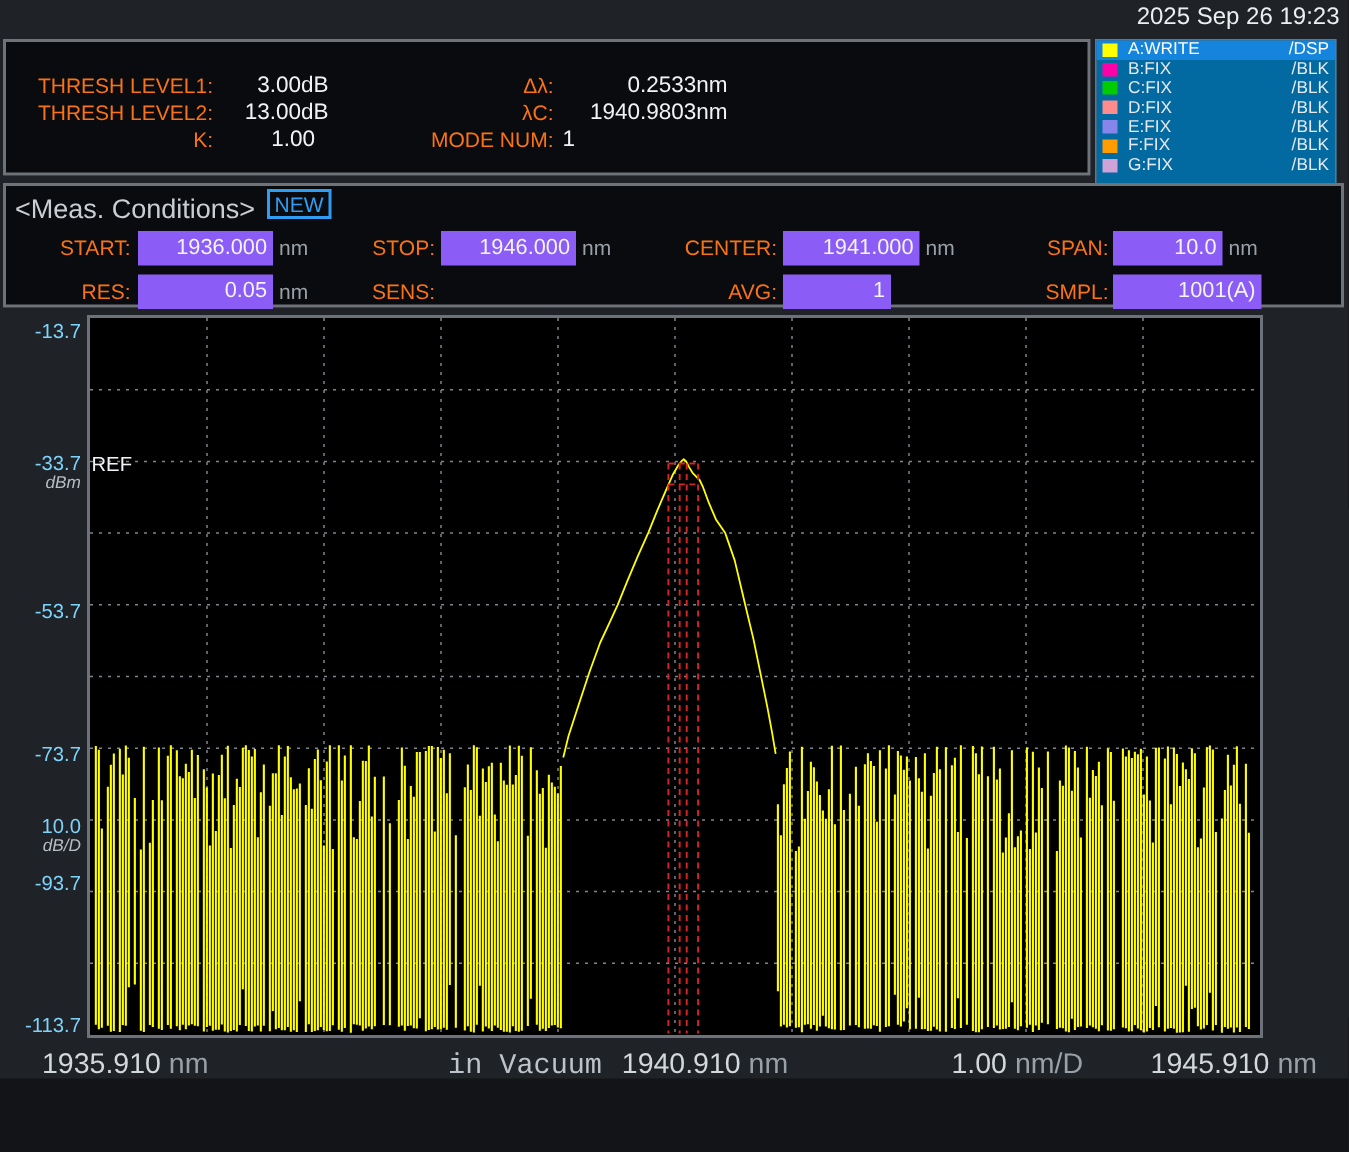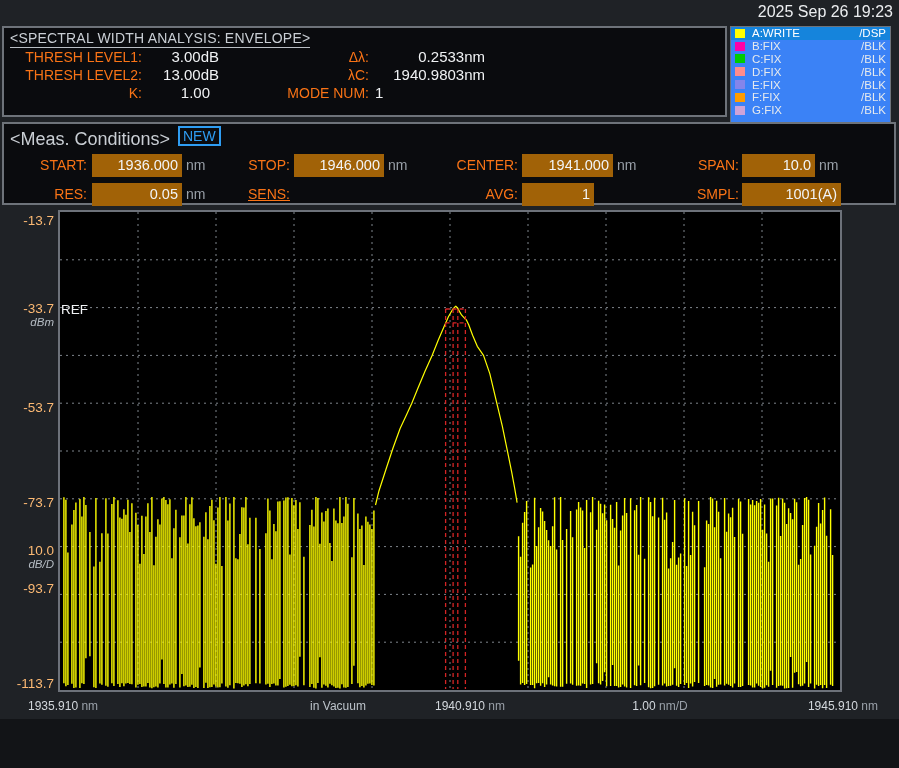--- a/index.html
+++ b/index.html
@@ -11,56 +11,55 @@
   .datetime{position:absolute;right:6px;top:3px;font-size:16px;color:#eceef0;white-space:pre;}
   
   .panel{position:absolute;background:#0a0b0e;border:2px solid #6e737a;box-sizing:border-box;}
   .analysis{left:2px;top:26px;width:725px;height:91px;}
   .an-header{position:absolute;left:6px;top:2px;font-size:14px;color:#c9ced4;
              border-bottom:1px solid #b9bec4;padding-bottom:1px;letter-spacing:.2px;white-space:pre;}
   .t{position:absolute;font-size:14px;white-space:pre;}
   .lbl{color:#f97316;text-align:right;}
   .val{color:#f0f2f4;text-align:right;font-size:15px;}
   
-  .legend{position:absolute;left:730px;top:26px;width:161px;height:109px;background:#3b82f6;
+  .legend{position:absolute;left:730px;top:26px;width:161px;height:109px;background:#0369a1;
           border:1px solid #6e737a;box-sizing:border-box;}
   .legend-row{display:flex;align-items:center;height:12.8px;padding:0 4px;font-size:11.5px;color:#e6eaee;}
   .legend-row.active{background:var(--accent,#1173d4);color:#fff;}
   .swatch{width:10px;height:9px;margin-right:7px;flex:none;}
   .tname{flex:1;white-space:pre;}
   .tmode{white-space:pre;}
   
   .meas{left:2px;top:122px;width:894px;height:83px;}
   .meas-header{position:absolute;left:6px;top:5px;font-size:18px;color:#c9ced4;white-space:pre;}
   .new-badge{position:absolute;left:142px;top:2px;min-width:34px;height:20px;box-sizing:border-box;
              border:2px solid var(--badge,#2f9df2);color:var(--badge,#2f9df2);font-size:14px;
              text-align:center;line-height:16px;padding:0 3px;margin-left:32px;}
-  .field-box{position:absolute;height:23px;box-sizing:border-box;background:#a16207;color:#f2f4f6;
+  .field-box{position:absolute;height:23px;box-sizing:border-box;background:#8b5cf6;color:#f2f4f6;
              font-size:14.5px;line-height:21px;text-align:right;padding:1px 4px 0 2px;white-space:pre;}
   .field-box.left{text-align:left;}
   .unit{position:absolute;font-size:14px;color:#99a0a8;white-space:pre;}
   
-  .ylab{position:absolute;left:4px;width:50px;text-align:right;font-size:13.5px;line-height:13px;color:#fdba74;white-space:pre;}
+  .ylab{position:absolute;left:4px;width:50px;text-align:right;font-size:13.5px;line-height:13px;color:#7dd3fc;white-space:pre;}
   .yunit{position:absolute;left:4px;width:50px;text-align:right;font-size:11.5px;color:#b6bdc4;white-space:pre;font-style:italic;}
   .ref{position:absolute;left:61px;top:302px;font-size:13.5px;color:#f0f2f4;white-space:pre;}
-  .xlab{position:absolute;top:699px;font-size:12px;color:#d3d8dd;white-space:pre;}
+  .xlab{position:absolute;top:699px;font-size:19px;color:#d3d8dd;white-space:pre;}
   .xlab .u{color:#99a0a8;}
   .xmid{color:#bcc3ca;text-align:center;}
   
   .bottombar{position:absolute;left:0;top:719px;width:899px;height:49px;background:#121417;}
 </style>
 </head>
 <body>
 
 <div class="screen">
 
   <div class="datetime">2025 Sep 26 19:23</div>
 
   <div class="panel analysis">
-    <span class="an-header">&lt;SPECTRAL WIDTH ANALYSIS: ENVELOPE&gt;</span>
     <div class="t lbl" style="left:20px;top:21px;width:118px;">THRESH LEVEL1:</div>
     <div class="t val" style="left:145px;top:20px;width:70px;">3.00dB</div>
     <div class="t lbl" style="left:300px;top:21px;width:65px;">Δλ:</div>
     <div class="t val" style="left:366px;top:20px;width:115px;">0.2533nm</div>
     <div class="t lbl" style="left:20px;top:39px;width:118px;">THRESH LEVEL2:</div>
     <div class="t val" style="left:145px;top:38px;width:70px;">13.00dB</div>
     <div class="t lbl" style="left:300px;top:39px;width:65px;">λC:</div>
     <div class="t val" style="left:366px;top:38px;width:115px;">1940.9803nm</div>
     <div class="t lbl" style="left:20px;top:57px;width:118px;">K:</div>
     <div class="t val" style="left:145px;top:56px;width:61px;">1.00</div>
@@ -123,21 +122,21 @@
     <div class="unit" style="left:613px;top:33px;">nm</div>
 
     <div class="t lbl" style="left:660px;top:33px;width:75px;">SPAN:</div>
     <div class="field-box" style="left:738px;top:30px;width:73px;">10.0</div>
     <div class="unit" style="left:815px;top:33px;">nm</div>
 
     <div class="t lbl" style="left:18px;top:62px;width:65px;">RES:</div>
     <div class="field-box" style="left:88px;top:59px;width:90px;">0.05</div>
     <div class="unit" style="left:182px;top:62px;">nm</div>
 
-    <div class="t lbl" style="left:218px;top:62px;width:68px;text-decoration:underline;">SENS:</div>
+    <div class="t lbl" style="left:218px;top:62px;width:68px;">SENS:</div>
 
     <div class="t lbl" style="left:438px;top:62px;width:76px;">AVG:</div>
     <div class="field-box" style="left:518px;top:59px;width:72px;">1</div>
 
     <div class="t lbl" style="left:660px;top:62px;width:75px;">SMPL:</div>
     <div class="field-box" style="left:738px;top:59px;width:99px;">1001(A)</div>
   </div>
 
   <svg id="plot" class="abs" style="left:0;top:205px;" width="899" height="514">
       <rect x="59" y="6" width="782" height="480" fill="#000"></rect>
@@ -153,23 +152,23 @@
   <div class="yunit" style="top:316px;">dBm</div>
   <div class="ylab" style="top:401px;">-53.7</div>
   <div class="ylab" style="top:496px;">-73.7</div>
   <div class="ylab" style="top:544px;">10.0</div>
   <div class="yunit" style="top:558px;">dB/D</div>
   <div class="ylab" style="top:582px;">-93.7</div>
   <div class="ylab" style="top:677px;">-113.7</div>
   <div class="ref">REF</div>
 
   <div class="xlab" style="left:28px;"><span>1935.910</span><span class="u"> <span>nm</span></span></div>
-  <div class="xlab xmid" style="left:268px;width:140px;">in Vacuum</div>
+  <div class="xlab xmid" style="left:280px;width:140px;font-family:Liberation Mono, monospace;">in Vacuum</div>
   <div class="xlab" style="left:398px;width:144px;text-align:center;"><span>1940.910</span><span class="u"> <span>nm</span></span></div>
-  <div class="xlab" style="left:598px;width:124px;text-align:center;"><span>1.00</span><span class="u"> <span>nm/D</span></span></div>
+  <div class="xlab" style="left:598px;width:124px;text-align:right;"><span>1.00</span><span class="u"> <span>nm/D</span></span></div>
   <div class="xlab" style="left:758px;width:120px;text-align:right;"><span>1945.910</span><span class="u"> <span>nm</span></span></div>
 
   <div class="bottombar">
     
     
   </div>
 
 </div>
 
 </body></html>

